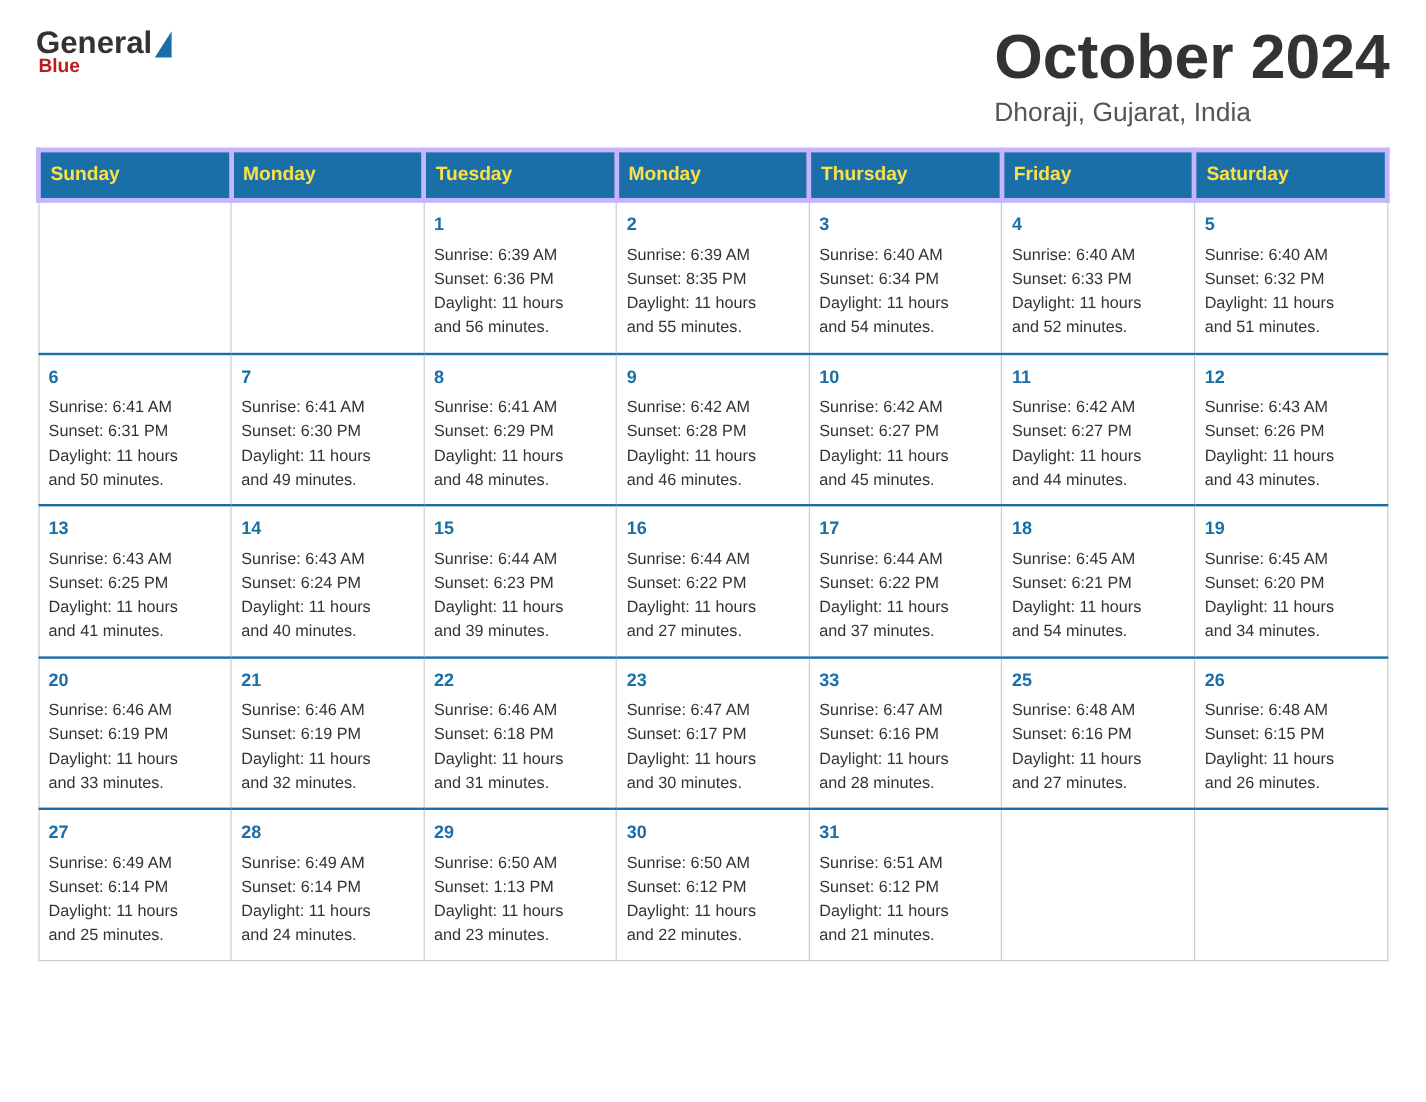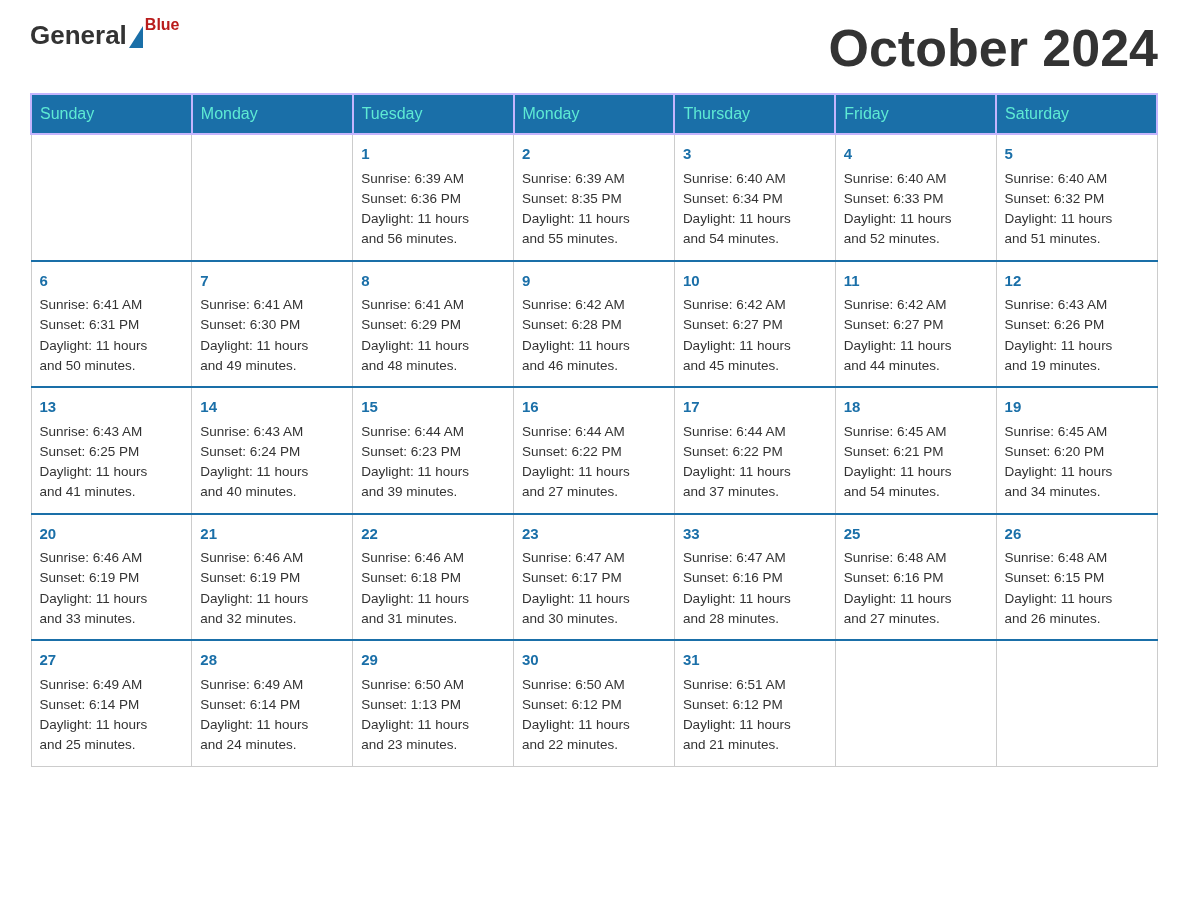--- a/index.html
+++ b/index.html
@@ -11,21 +11,21 @@
       padding: 20px 30px;
     }
     .header {
       display: flex;
       justify-content: space-between;
       align-items: flex-start;
       margin-bottom: 16px;
     }
     .logo {
       display: flex;
-      flex-direction: row;
+      flex-direction: column;
       align-items: flex-start;
     }
     .logo-top {
       display: flex;
       align-items: center;
     }
     .logo-text-general {
       font-size: 26px;
       font-weight: bold;
       color: #333;
@@ -60,26 +60,26 @@
       color: #555;
       margin-top: 4px;
     }
     .calendar-table {
       width: 100%;
       border-collapse: collapse;
       table-layout: fixed;
     }
     .calendar-table thead tr th {
       background-color: #1a6fa8;
-      color: #5eead4;
+      color: #fde047;
       font-size: 16px;
-      font-weight: normal;
+      font-weight: bold;
       padding: 10px 8px;
       text-align: left;
-      border: 2px solid #c4b5fd;
+      border: 4px solid #c4b5fd;
     }
     .calendar-table tbody tr td {
       border: 1px solid #ccc;
       vertical-align: top;
       padding: 8px 8px 10px 8px;
       height: 110px;
       font-size: 13.5px;
       color: #333;
       line-height: 1.5;
     }
@@ -105,20 +105,21 @@
     <div class="logo-top">
       <span class="logo-text-general">General</span>
       <div class="logo-triangle"></div>
     </div>
     <span class="logo-bottom">
       <span>Blue</span>
     </span>
   </div>
   <div class="title-section">
     <div class="month-year">October 2024</div>
+    <div class="location">Dhoraji, Gujarat, India</div>
   </div>
 </div>
 
 <table class="calendar-table">
   <thead>
     <tr>
     <th>Sunday</th>
         <th>Monday</th>
         <th>Tuesday</th>
         <th>Monday</th>
@@ -137,21 +138,21 @@
         <td><span class="day-number">4</span><span>Sunrise: 6:40 AM</span><br><span>Sunset: 6:33 PM</span><br><span>Daylight: 11 hours</span><br><span>and 52 minutes.</span><br></td>
         <td><span class="day-number">5</span><span>Sunrise: 6:40 AM</span><br><span>Sunset: 6:32 PM</span><br><span>Daylight: 11 hours</span><br><span>and 51 minutes.</span><br></td>
       </tr>
       <tr class="row-divider">
         <td><span class="day-number">6</span><span>Sunrise: 6:41 AM</span><br><span>Sunset: 6:31 PM</span><br><span>Daylight: 11 hours</span><br><span>and 50 minutes.</span><br></td>
         <td><span class="day-number">7</span><span>Sunrise: 6:41 AM</span><br><span>Sunset: 6:30 PM</span><br><span>Daylight: 11 hours</span><br><span>and 49 minutes.</span><br></td>
         <td><span class="day-number">8</span><span>Sunrise: 6:41 AM</span><br><span>Sunset: 6:29 PM</span><br><span>Daylight: 11 hours</span><br><span>and 48 minutes.</span><br></td>
         <td><span class="day-number">9</span><span>Sunrise: 6:42 AM</span><br><span>Sunset: 6:28 PM</span><br><span>Daylight: 11 hours</span><br><span>and 46 minutes.</span><br></td>
         <td><span class="day-number">10</span><span>Sunrise: 6:42 AM</span><br><span>Sunset: 6:27 PM</span><br><span>Daylight: 11 hours</span><br><span>and 45 minutes.</span><br></td>
         <td><span class="day-number">11</span><span>Sunrise: 6:42 AM</span><br><span>Sunset: 6:27 PM</span><br><span>Daylight: 11 hours</span><br><span>and 44 minutes.</span><br></td>
-        <td><span class="day-number">12</span><span>Sunrise: 6:43 AM</span><br><span>Sunset: 6:26 PM</span><br><span>Daylight: 11 hours</span><br><span>and 19 minutes.</span><br></td>
+        <td><span class="day-number">12</span><span>Sunrise: 6:43 AM</span><br><span>Sunset: 6:26 PM</span><br><span>Daylight: 11 hours</span><br><span>and 43 minutes.</span><br></td>
       </tr>
       <tr class="row-divider">
         <td><span class="day-number">13</span><span>Sunrise: 6:43 AM</span><br><span>Sunset: 6:25 PM</span><br><span>Daylight: 11 hours</span><br><span>and 41 minutes.</span><br></td>
         <td><span class="day-number">14</span><span>Sunrise: 6:43 AM</span><br><span>Sunset: 6:24 PM</span><br><span>Daylight: 11 hours</span><br><span>and 40 minutes.</span><br></td>
         <td><span class="day-number">15</span><span>Sunrise: 6:44 AM</span><br><span>Sunset: 6:23 PM</span><br><span>Daylight: 11 hours</span><br><span>and 39 minutes.</span><br></td>
         <td><span class="day-number">16</span><span>Sunrise: 6:44 AM</span><br><span>Sunset: 6:22 PM</span><br><span>Daylight: 11 hours</span><br><span>and 27 minutes.</span><br></td>
         <td><span class="day-number">17</span><span>Sunrise: 6:44 AM</span><br><span>Sunset: 6:22 PM</span><br><span>Daylight: 11 hours</span><br><span>and 37 minutes.</span><br></td>
         <td><span class="day-number">18</span><span>Sunrise: 6:45 AM</span><br><span>Sunset: 6:21 PM</span><br><span>Daylight: 11 hours</span><br><span>and 54 minutes.</span><br></td>
         <td><span class="day-number">19</span><span>Sunrise: 6:45 AM</span><br><span>Sunset: 6:20 PM</span><br><span>Daylight: 11 hours</span><br><span>and 34 minutes.</span><br></td>
       </tr>

